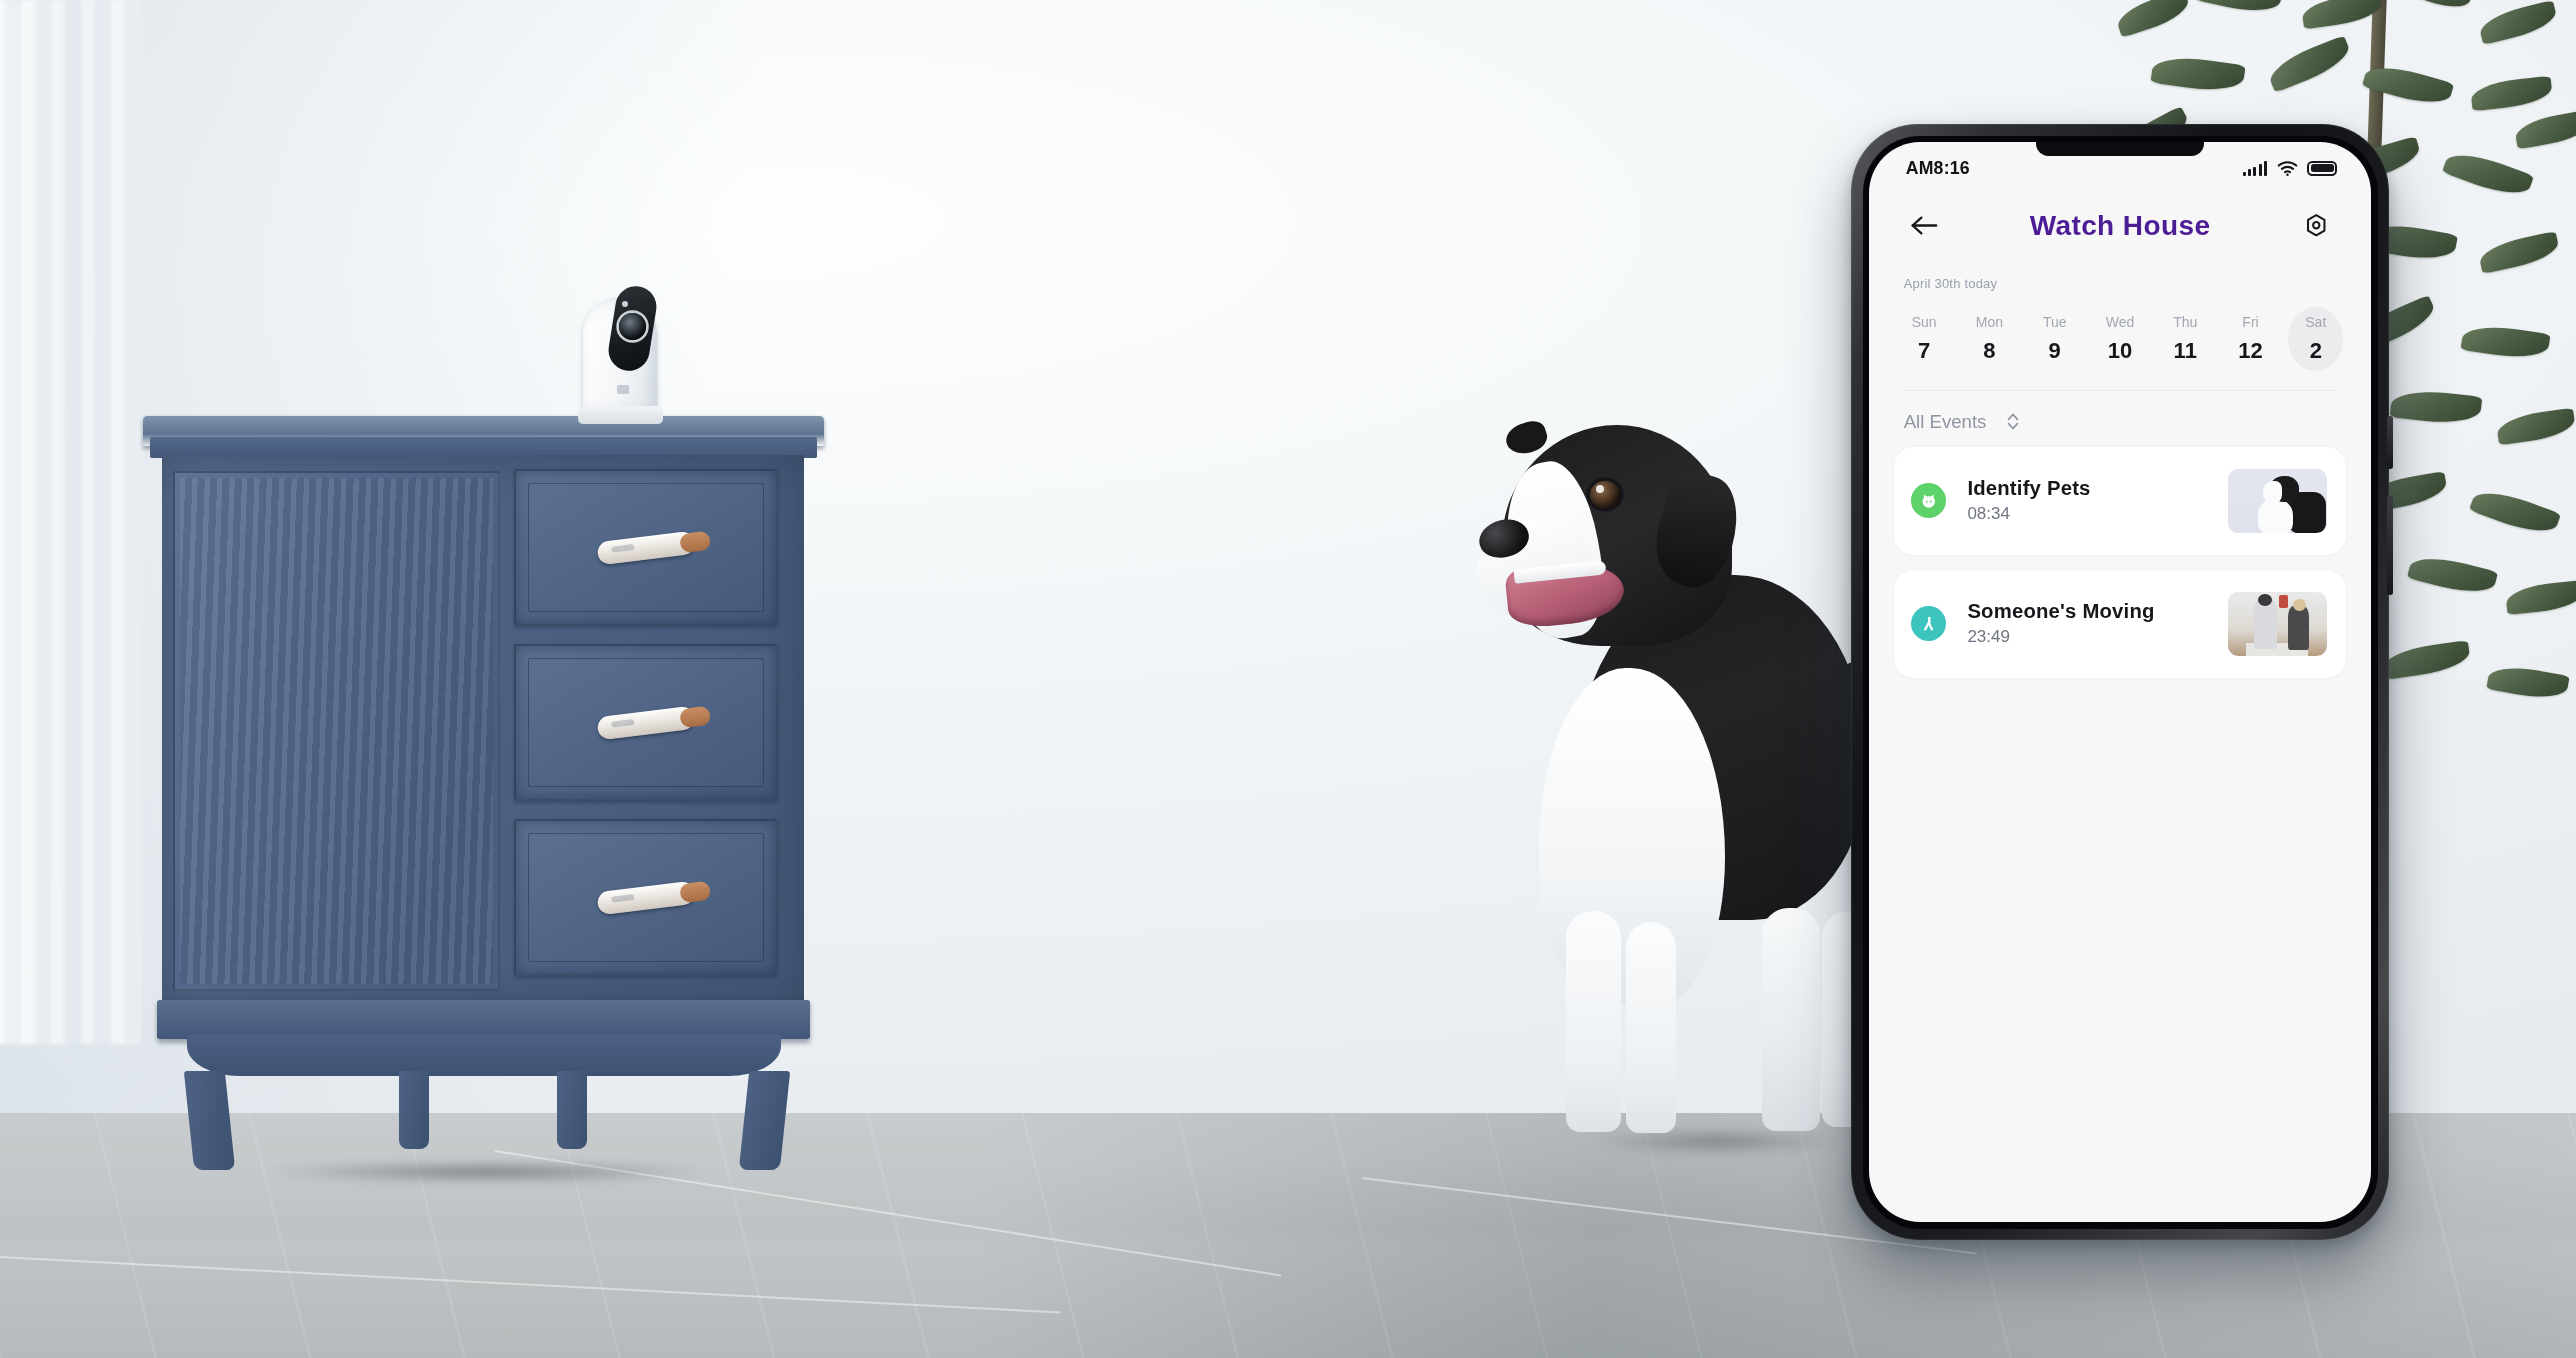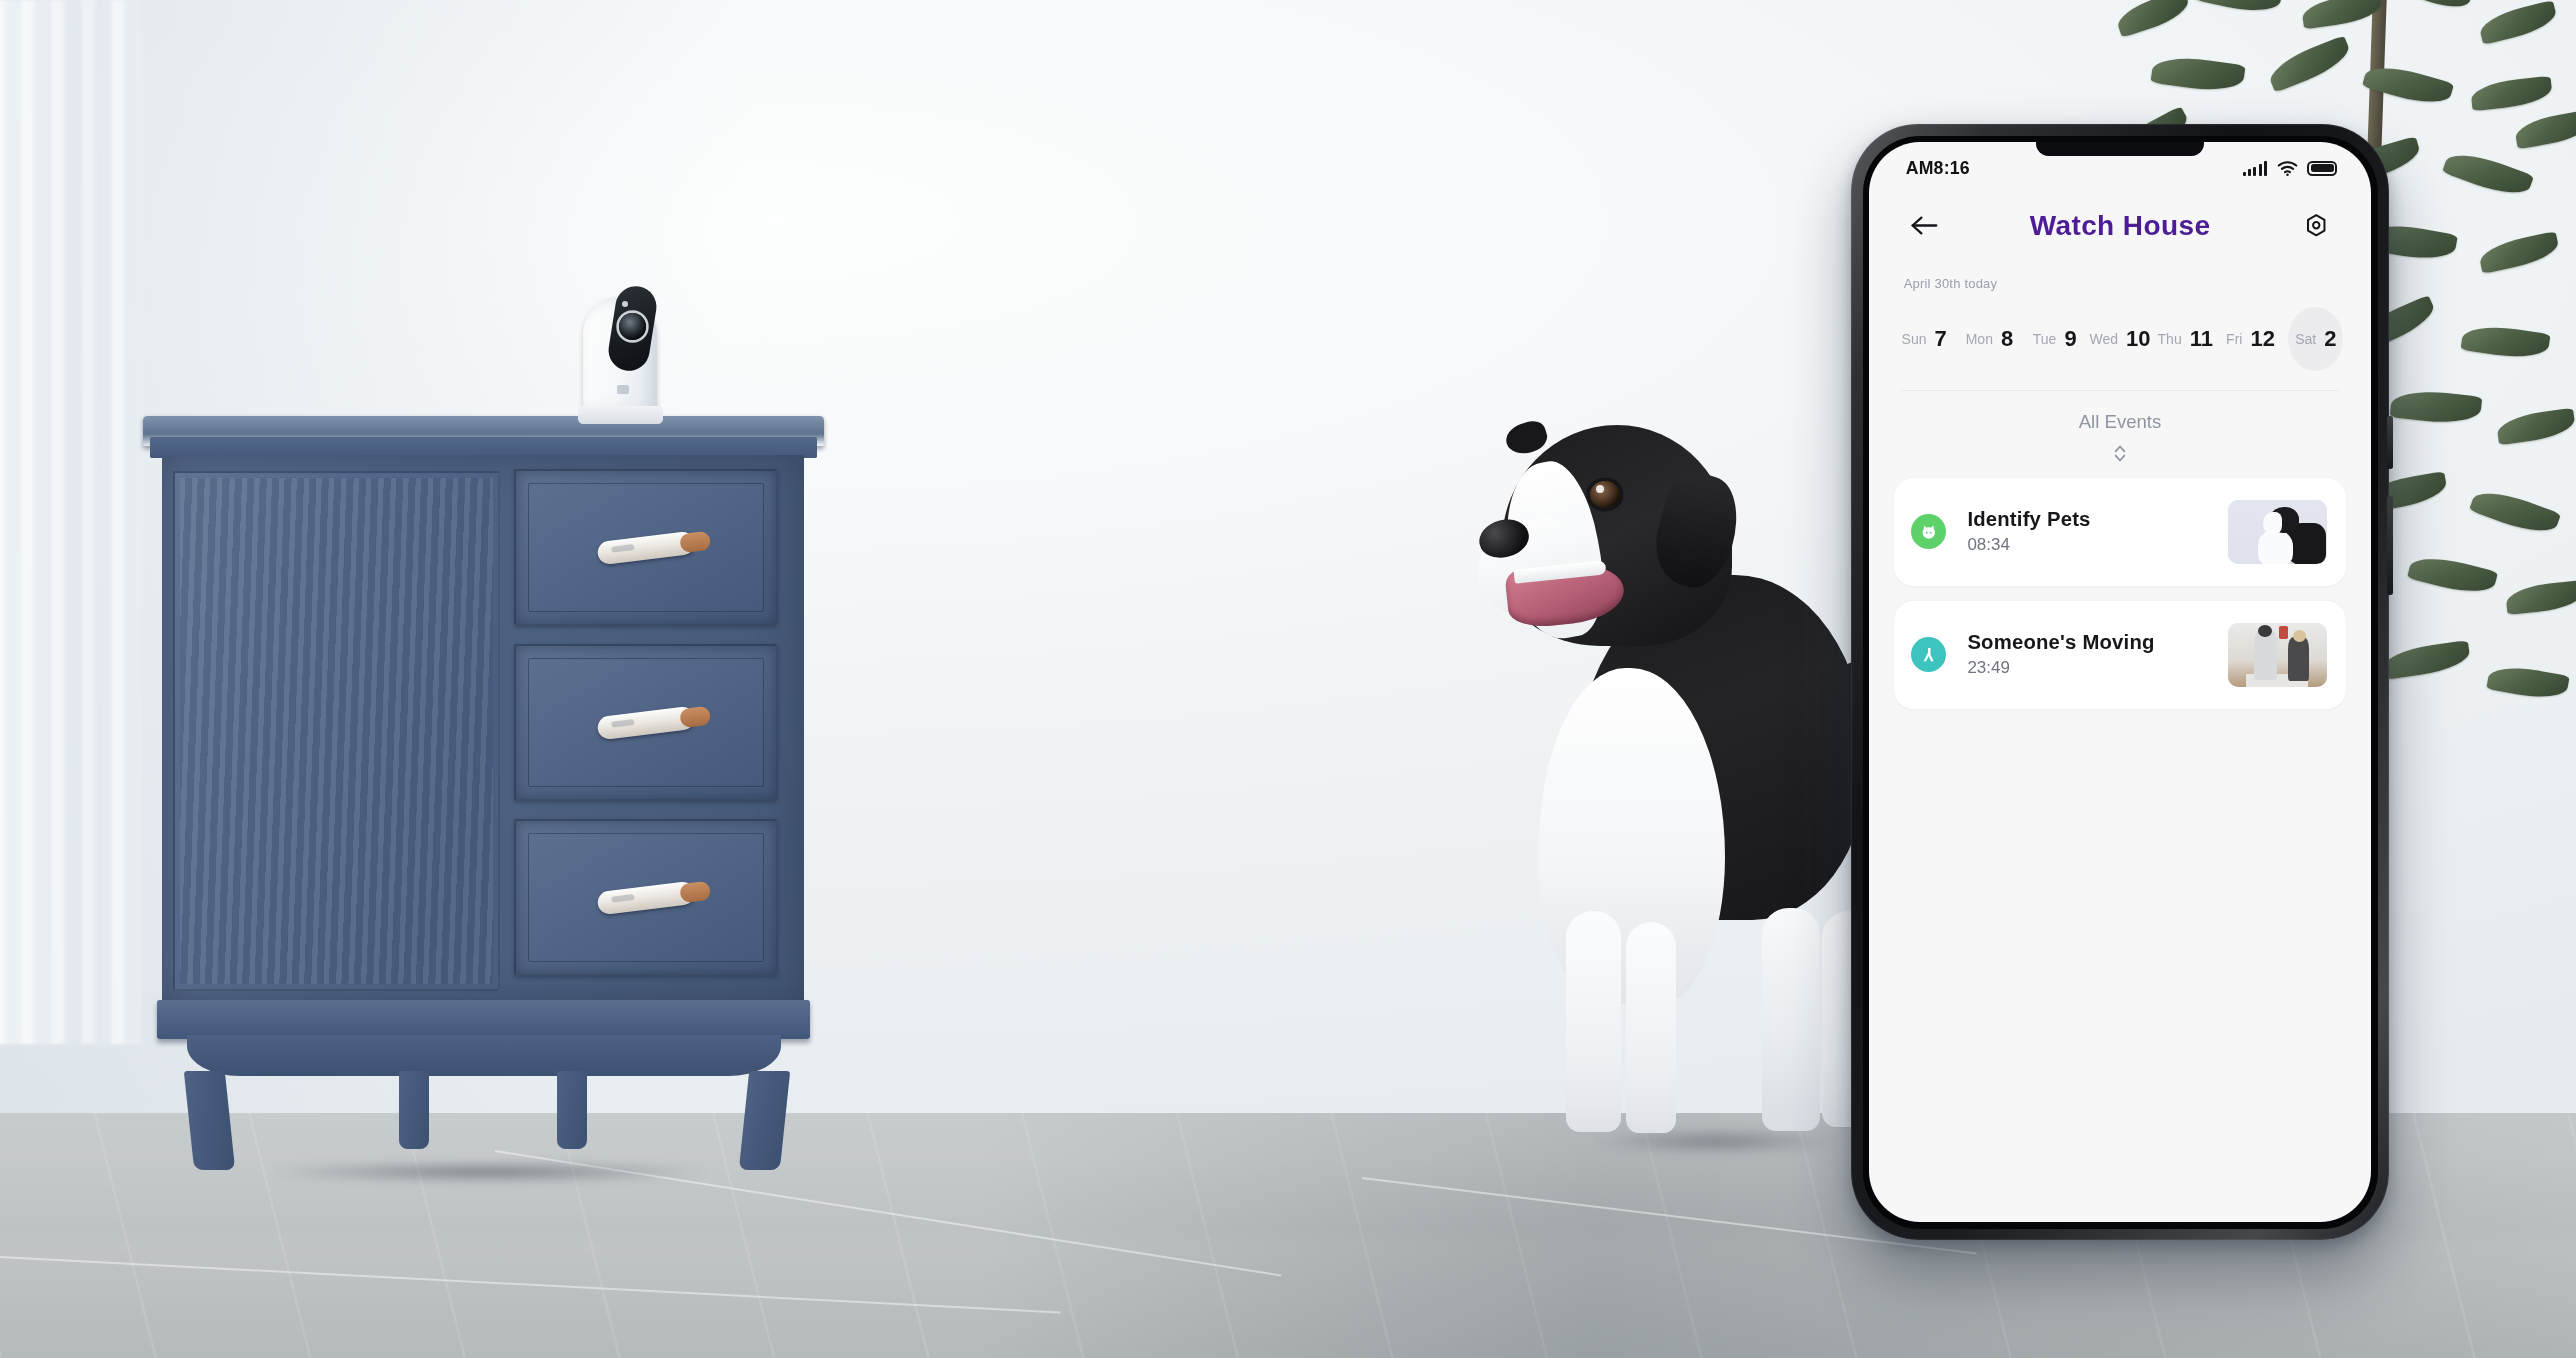--- a/index.html
+++ b/index.html
@@ -333,30 +333,30 @@
     padding:12.4px 35px 0; font-size:13px; color:#9aa0ab; font-weight:400; letter-spacing:0.2px;
   }
 
   
   .datestrip{
     display:flex; justify-content:space-between; align-items:center;
     padding:16px 28px 5.3px;
   }
   .dcell{
     width:55px; height:64px; border-radius:50%;
-    display:flex; flex-direction:row; align-items:center; justify-content:center; gap:8px;
+    display:flex; flex-direction:column; align-items:center; justify-content:center; gap:8px;
   }
   .dcell.active{ background:#ececee; }
   .dow{ font-size:14px; color:#a2a7b1; font-weight:400; }
   .dnum{ font-size:22px; color:#16171a; font-weight:700; }
 
   .divider{ height:0.9px; background:#e9eaec; margin:14px 32px 0; }
 
   .filterrow{
-    display:flex; align-items:center; gap:10px; padding:19.5px 35px 14px;flex-direction:column;
+    display:flex; align-items:center; gap:20px; padding:19.5px 35px 14px;
   }
   .filter-label{ font-size:18.6px; color:#8f95a1; font-weight:400; }
 
   
   .events{ padding:0 25px; display:flex; flex-direction:column; gap:15px; }
   .event-card{
     background:#fff; border-radius:19.5px; height:108px;
     display:flex; align-items:center; padding:0 19.5px 0 17.7px;
     box-shadow:0 0.9px 2.7px rgba(40,50,70,.05);
   }

